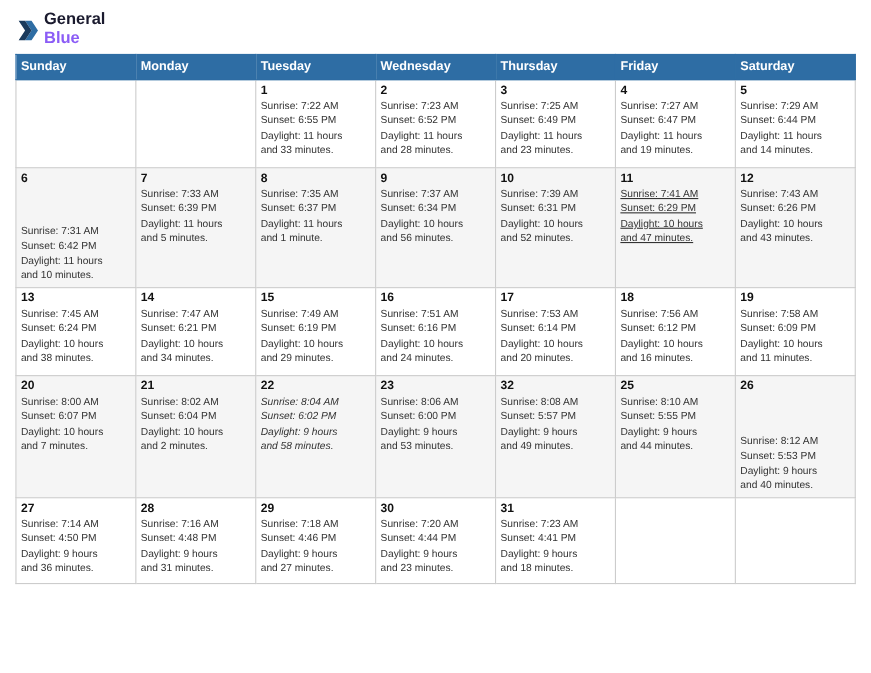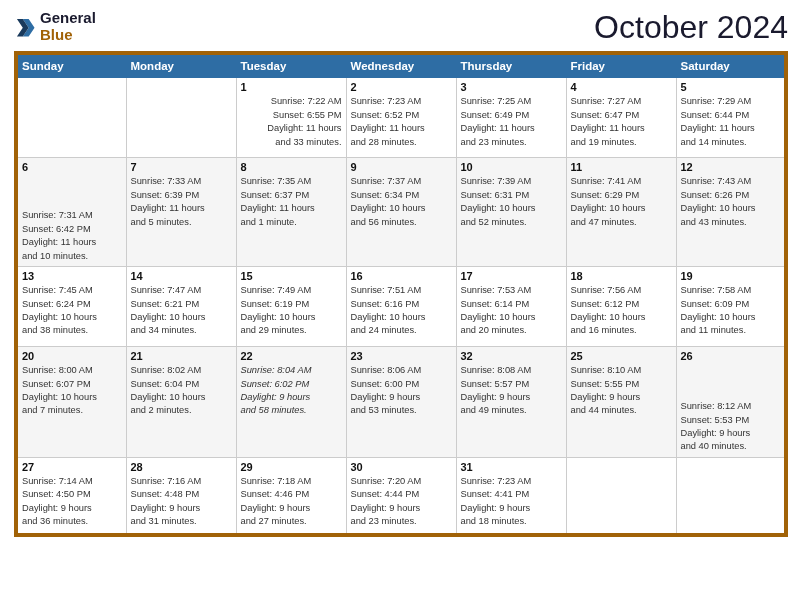--- a/index.html
+++ b/index.html
@@ -6,21 +6,21 @@
     body {
       width: 792px;
       height: 612px;
       font-family: Arial, sans-serif;
       background: #fff;
       overflow: hidden;
     }
     .page {
       width: 792px;
       height: 504px;
-      padding: 10px 4px 10px 14px;
+      padding: 10px 14px 10px 14px;
       display: flex;
       flex-direction: column;
     }
     .header {
       display: flex;
       justify-content: space-between;
       align-items: flex-start;
       margin-bottom: 6px;
     }
     .logo {
@@ -41,21 +41,21 @@
       color: #1a1a2e;
       line-height: 1.1;
     }
     .location {
       font-size: 13px;
       color: #444;
       margin-top: 2px;
     }
     .calendar {
       flex: 1;
-      border: 4px solid #a16207;
+      border: 1px solid #a16207;
       border-collapse: collapse;
       width: 100%;
       table-layout: fixed;
     }
     .calendar th {
       background: #2e6da4;
       color: #fff;
       font-size: 11.5px;
       font-weight: bold;
       padding: 5px 4px;
@@ -98,25 +98,24 @@
 
 <div class="page">
   <div class="header">
     <div class="logo">
       <svg class="logo-icon" viewBox="0 0 30 30">
         <polygon points="20,4 28,16 20,28 12,28 20,16 12,4" fill="#2e6da4"></polygon>
         <polygon points="12,4 20,16 12,28 4,28 12,16 4,4" fill="#1a3a5c"></polygon>
       </svg>
       <div style="display:flex;flex-direction:column;line-height:1.1">
         <span style="font-size:15px;font-weight:bold;color:#1a1a2e;">General</span>
-        <span style="font-size:15px;font-weight:bold;color:#a16207;">Blue</span>
+        <span style="font-size:15px;font-weight:bold;color:#8b5cf6;">Blue</span>
       </div>
     </div>
     <div class="title-block">
-      <div class="month-title">October 2024</div>
     </div>
   </div>
 
   <table class="calendar">
     <thead>
       <tr>
         <th>Sunday</th>
         <th>Monday</th>
         <th>Tuesday</th>
         <th>Wednesday</th>
@@ -124,21 +123,21 @@
         <th>Friday</th>
         <th>Saturday</th>
       </tr>
     </thead>
     <tbody id="calendar-body">
     <tr>
           <td class="empty-cell"></td>
           <td class="empty-cell"></td>
           <td>
             <span class="day-num">1</span>
-            <div class="day-info" style="white-space: pre-line; text-align: right;">Sunrise: 7:22 AM
+            <div class="day-info" style="white-space: pre-line;">Sunrise: 7:22 AM
 Sunset: 6:55 PM
 Daylight: 11 hours
 and 33 minutes.</div>
           </td>
           <td>
             <span class="day-num">2</span>
             <div class="day-info" style="white-space: pre-line;">Sunrise: 7:23 AM
 Sunset: 6:52 PM
 Daylight: 11 hours
 and 28 minutes.</div>
@@ -196,21 +195,21 @@
           </td>
           <td>
             <span class="day-num">10</span>
             <div class="day-info" style="white-space: pre-line;">Sunrise: 7:39 AM
 Sunset: 6:31 PM
 Daylight: 10 hours
 and 52 minutes.</div>
           </td>
           <td>
             <span class="day-num">11</span>
-            <div class="day-info" style="white-space: pre-line;">Sunrise: 7:41 AM
+            <div class="day-info" style="white-space: pre-line; text-decoration: underline;">Sunrise: 7:41 AM
 Sunset: 6:29 PM
 Daylight: 10 hours
 and 47 minutes.</div>
           </td>
           <td>
             <span class="day-num">12</span>
             <div class="day-info" style="white-space: pre-line;">Sunrise: 7:43 AM
 Sunset: 6:26 PM
 Daylight: 10 hours
 and 43 minutes.</div>

